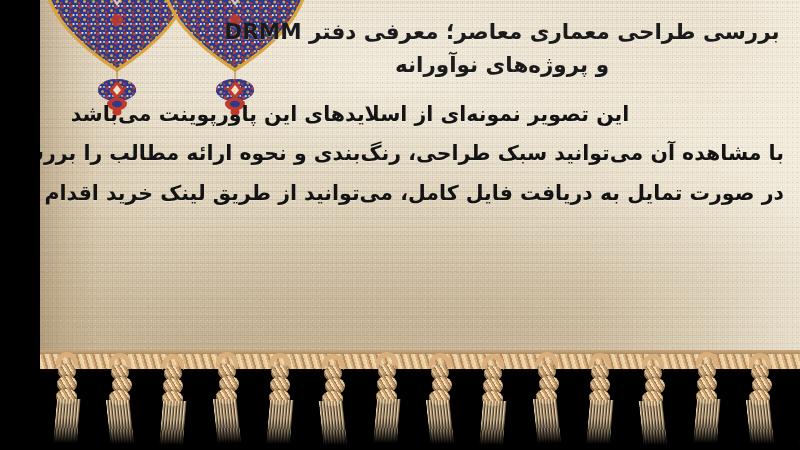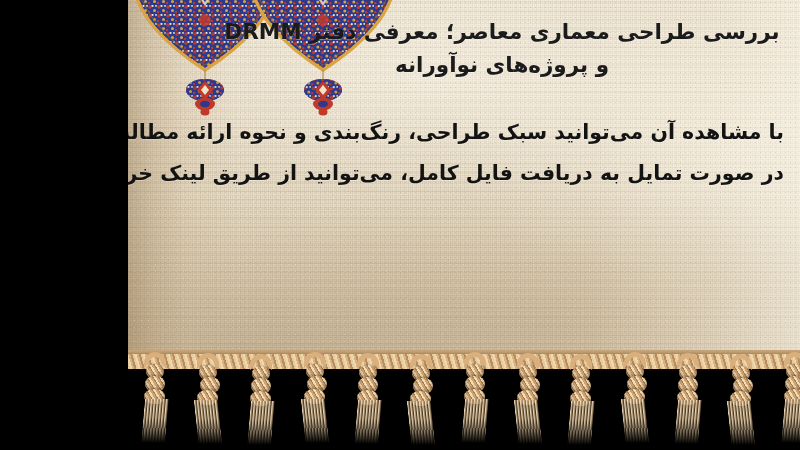--- a/index.html
+++ b/index.html
@@ -8,21 +8,21 @@
     padding: 0;
     background: #000;
   }
   body {
     font-family: "DejaVu Sans", "Liberation Sans", sans-serif;
   }
 
   
   .slide {
     position: relative;
-    width: 672px;
+    width: 760px;
     height: 450px;
     overflow: hidden;
     background: #5eead4;
     user-select: none;
   }
 
   
   .cloth {
     position: absolute;
     inset: 0 0 78px 0;            
@@ -345,20 +345,21 @@
           <ellipse cx="75" cy="162" rx="5" ry="3.2" fill="#2b3a8f"></ellipse>
           <ellipse cx="75" cy="170" rx="4.5" ry="3.6" fill="#c0392b"></ellipse>
         </g>
       </svg>
     </div>
   </div>
 
   <h1 class="title">بررسی طراحی معماری معاصر؛ معرفی دفتر DRMM و پروژه‌های نوآورانه</h1>
 
   <div class="body-block">
+    <div class="body-line l1">این تصویر نمونه‌ای از اسلایدهای این پاورپوینت می‌باشد</div>
     <div class="body-line l2">با مشاهده آن می‌توانید سبک طراحی، رنگ‌بندی و نحوه ارائه مطالب را بررسی نمایید</div>
     <div class="body-line l3">در صورت تمایل به دریافت فایل کامل، می‌توانید از طریق لینک خرید اقدام فرمایید</div>
   </div>
 
   <div class="fringe">
     <div class="fringe-edge"></div>
     <div class="rope-band"></div>
     <div class="tassels">
         <div class="tassel" style="left: 13.6667px; top: 2px;">
           <span class="arc"></span>

